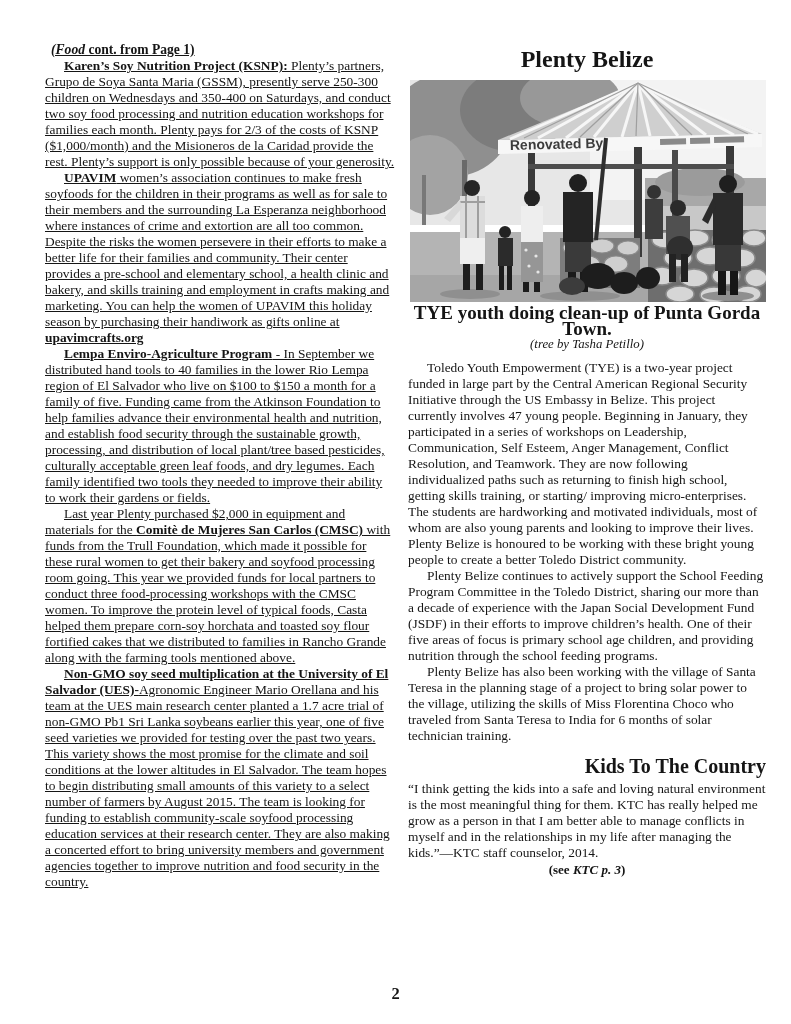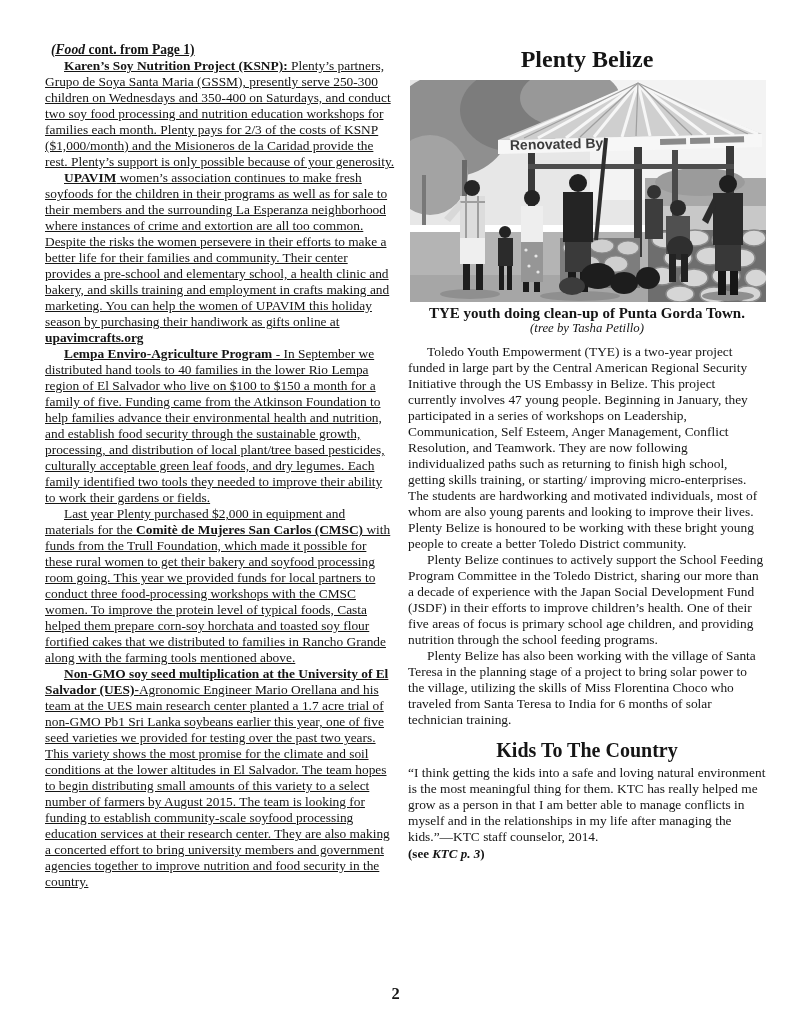--- a/index.html
+++ b/index.html
@@ -13,25 +13,25 @@
   .col-left{left:45px;top:42px;width:351px;text-decoration:underline;}
   .col-right{left:408px;top:48px;width:358px;}
   p{margin:0;font-size:13.4px;line-height:16px;text-indent:19px;text-align:left;}
   .cont{text-indent:6px;font-size:13.6px;}
   .cont i{font-weight:bold;}
   b{font-weight:bold;}
   h1{margin:0 0 9px 0;text-align:center;font-size:24px;line-height:23px;font-weight:bold;}
   h1 span{display:block;}
   h2.salvador{margin:9px 0 2px 0;font-size:15.6px;line-height:18px;font-weight:bold;}
   .photo{width:356px;height:222px;margin:0 0 3px 2px;overflow:hidden;}
-  .caption{text-align:center;font-weight:bold;text-indent:0;font-size:15px;line-height:16px;margin-top:3px;}
+  .caption{text-align:center;font-weight:bold;text-indent:0;font-size:19px;line-height:16px;margin-top:3px;}
   .credit{text-align:center;font-style:italic;text-indent:0;font-size:12.8px;line-height:15px;margin-bottom:8px;}
-  h2.ktc{margin:11px 0 3px 0;text-align:center;font-size:20px;line-height:23px;font-weight:bold;}
+  h2.ktc{margin:11px 0 3px 0;text-align:right;font-size:20px;line-height:23px;font-weight:bold;}
   .quote{text-indent:0;}
-  .see-note{text-align:left;text-indent:0;font-size:13px;margin-top:1px;}
+  .see-note{text-align:center;text-indent:0;font-size:13px;margin-top:1px;}
   .see-note b i{font-weight:bold;}
   .page-number{position:absolute;left:0;right:0;bottom:20px;text-align:center;font-weight:bold;font-size:16.5px;}
 </style>
 </head>
 <body>
 
 <div class="page">
 
   <div class="col col-left">
     <p class="cont"><i>(Food</i><b> cont. from Page 1)</b></p>

